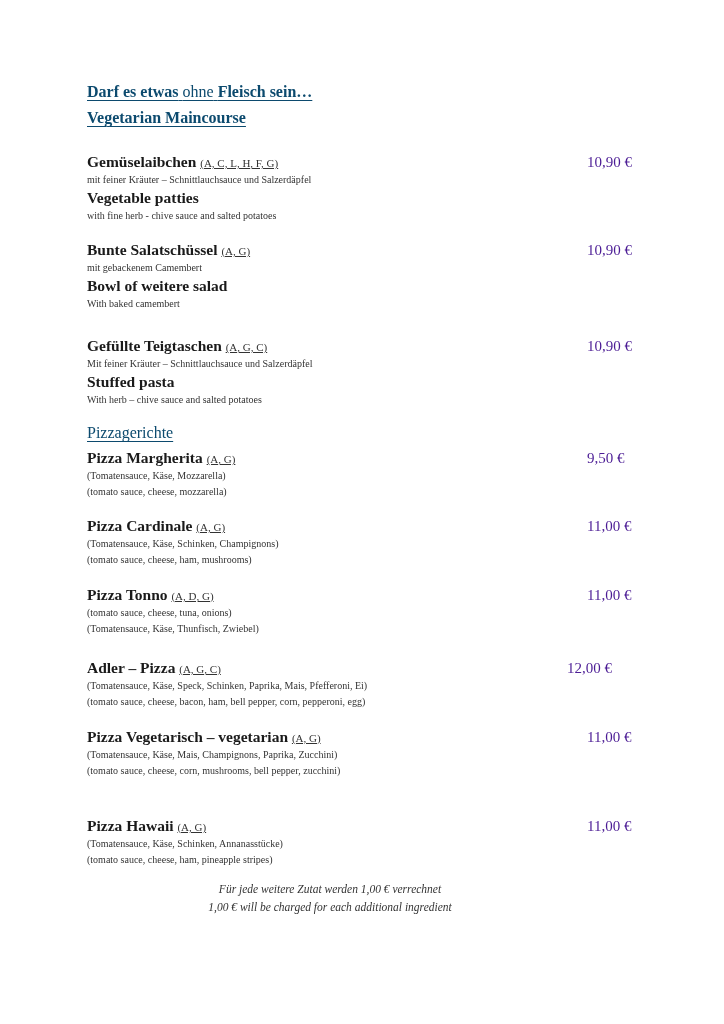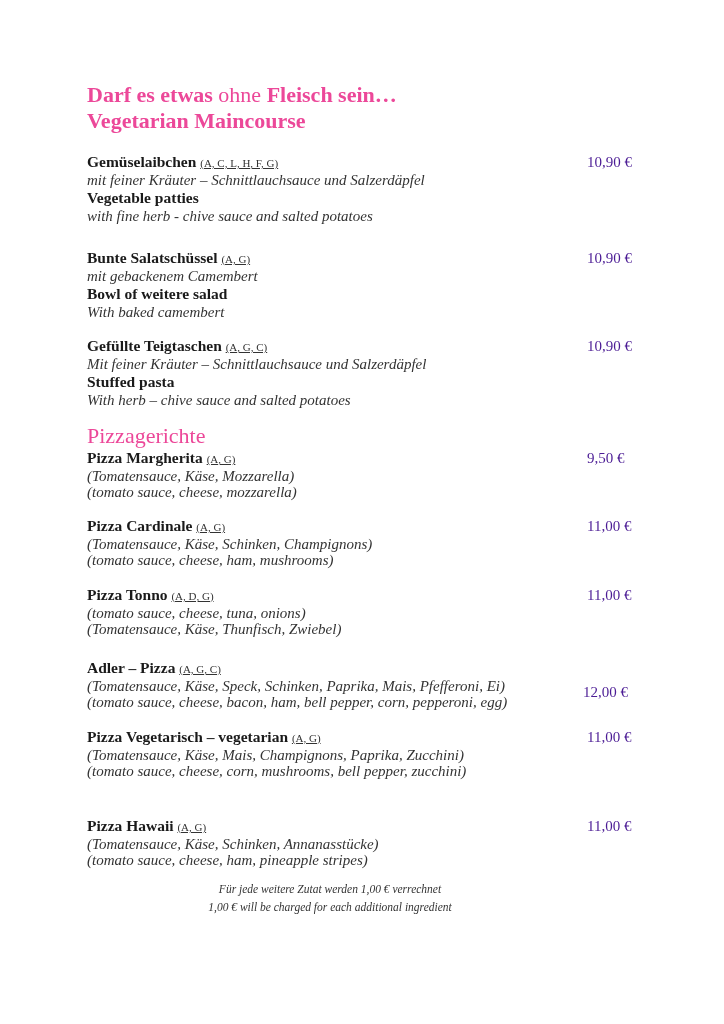--- a/index.html
+++ b/index.html
@@ -2,34 +2,34 @@
 <html><head>
   <meta charset="utf-8">
   <style>
     html, body { margin: 0; padding: 0; background: #ffffff; }
     body {
       width: 724px; height: 1024px; position: relative; overflow: hidden;
       font-family: "Liberation Serif", "DejaVu Serif", serif; color: #1a1a1a;
     }
     .page { position: absolute; left: 0; top: 0; width: 724px; height: 1024px; }
     .heading {
-      position: absolute; left: 87px; color: #ec4899;
-      font-size: 22px; text-decoration-thickness: 1px;
+      position: absolute; left: 87px; color: #0c4a6e;
+      font-size: 16px; text-decoration: underline; text-decoration-thickness: 1px;
       text-underline-offset: 3px; white-space: nowrap; line-height: 1;
     }
     .heading b { font-weight: bold; }
     .heading .light { font-weight: normal; }
     .item { position: absolute; left: 87px; width: 560px; }
     .title-row { position: relative; height: 20px; }
     .name { font-size: 15.5px; font-weight: bold; white-space: nowrap; line-height: 20px; }
     .allergens { font-size: 11px; font-weight: normal; color: #333; text-decoration: underline; }
     .price {
       position: absolute; top: 0; font-size: 15px; line-height: 20px; white-space: nowrap; color: #4c1d95;
     }
-    .desc { font-size: 15px; font-style: italic; line-height: 16px; white-space: nowrap; color: #333; }
+    .desc { font-size: 10px; line-height: 16px; white-space: nowrap; color: #333; }
     .en-name { font-size: 15.5px; font-weight: bold; line-height: 20px; white-space: nowrap; }
     .footer {
       position: absolute; left: 0; width: 580px; top: 880px; text-align: center;
       font-size: 11.5px; font-style: italic; line-height: 18px; color: #333;
     }
     .footer div { position: relative; }
   </style>
 </head>
 <body>
 
@@ -47,21 +47,21 @@
   <div class="item" style="top:152px;">
     <div class="title-row">
       <span class="name"><span>Gemüselaibchen</span> <span class="allergens">(A, C, L, H, F, G)</span></span>
       <span class="price" style="left:500px;">10,90 €</span>
     </div>
     <div class="desc">mit feiner Kräuter – Schnittlauchsauce und Salzerdäpfel</div>
     <div class="en-name">Vegetable patties</div>
     <div class="desc">with fine herb - chive sauce and salted potatoes</div>
   </div>
 
-  <div class="item" style="top:240px;margin-top:8px;">
+  <div class="item" style="top:240px;">
     <div class="title-row">
       <span class="name"><span>Bunte Salatschüssel</span> <span class="allergens">(A, G)</span></span>
       <span class="price" style="left:500px;">10,90 €</span>
     </div>
     <div class="desc">mit gebackenem Camembert</div>
     <div class="en-name">Bowl of weitere salad</div>
     <div class="desc">With baked camembert</div>
   </div>
 
   <div class="item" style="top:336px;">
@@ -101,21 +101,21 @@
       <span class="name"><span>Pizza Tonno</span> <span class="allergens">(A, D, G)</span></span>
       <span class="price" style="left:500px;">11,00 €</span>
     </div>
     <div class="desc">(tomato sauce, cheese, tuna, onions)</div>
     <div class="desc">(Tomatensauce, Käse, Thunfisch, Zwiebel)</div>
   </div>
 
   <div class="item" style="top:658px;">
     <div class="title-row">
       <span class="name"><span>Adler – Pizza</span> <span class="allergens">(A, G, C)</span></span>
-      <span class="price" style="left:496px;margin-top:24px;">12,00 €</span>
+      <span class="price" style="left:480px;">12,00 €</span>
     </div>
     <div class="desc">(Tomatensauce, Käse, Speck, Schinken, Paprika, Mais, Pfefferoni, Ei)</div>
     <div class="desc">(tomato sauce, cheese, bacon, ham, bell pepper, corn, pepperoni, egg)</div>
   </div>
 
   <div class="item" style="top:727px;">
     <div class="title-row">
       <span class="name"><span>Pizza Vegetarisch – vegetarian</span> <span class="allergens">(A, G)</span></span>
       <span class="price" style="left:500px;">11,00 €</span>
     </div>

